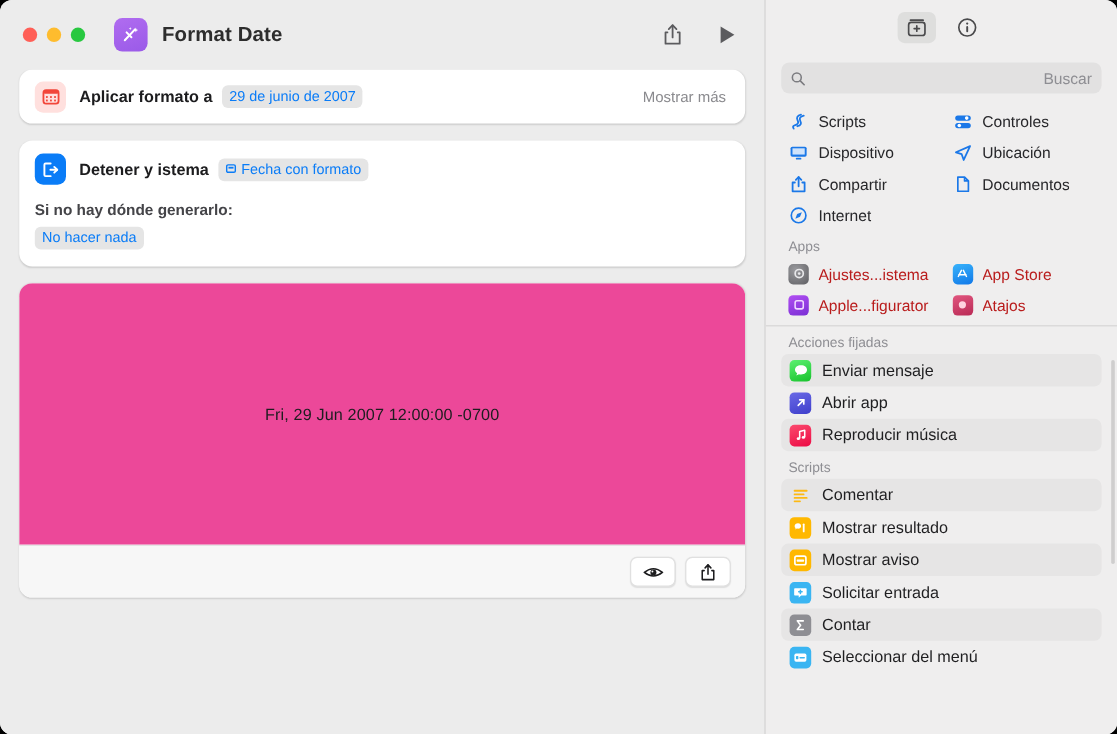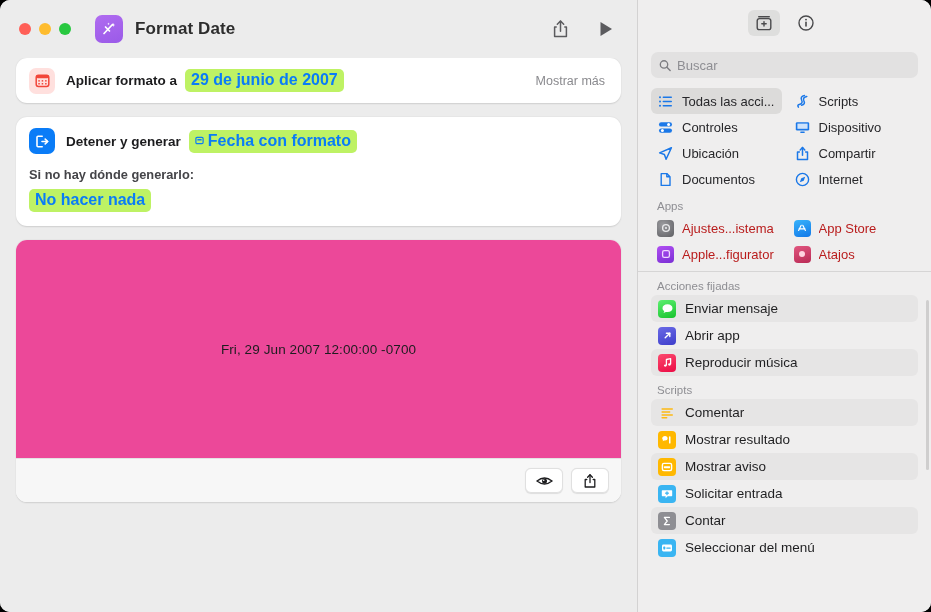--- a/index.html
+++ b/index.html
@@ -106,26 +106,26 @@
     font-size: 13.5px;
     font-weight: bold;
     color: #1c1c1e;
     margin-left: 11px;
     white-space: nowrap;
   }
   .token {
     display: inline-flex;
     align-items: center;
     gap: 4px;
-    background: #bef264;
+    background: #e5e5e5;
     color: #0a7cf7;
     border-radius: 5px;
     padding: 2px 6px 3px 6px;
-    font-size: 16px;
-    font-weight: bold;
+    font-size: 12px;
+    font-weight: normal;
     margin-left: 8px;
     white-space: nowrap;
   }
   .token.plain { margin-left: 0; }
   .card-right {
     margin-left: auto;
     font-size: 12.5px;
     color: #8a8a8e;
     white-space: nowrap;
   }
@@ -199,20 +199,21 @@
     display: flex; align-items: center;
     padding: 0 8px;
     gap: 6px;
   }
   .search-box input {
     border: none; outline: none; background: transparent;
     font-family: "Liberation Sans", sans-serif;
     font-size: 13px;
     color: #1d4ed8;
     width: 100%;
+    text-align: right;
   }
   .search-box input::placeholder { color: #8e8e93; }
 
   .cat-grid {
     display: grid;
     grid-template-columns: 1fr 1fr;
     gap: 0px 6px;
     padding: 10px 13px 0 13px;
     flex: 0 0 auto;
   }
@@ -367,21 +368,21 @@
 
       <div class="card card-2">
         <div class="card2-row">
           <div class="act-icon exit">
             <svg width="17" height="17" viewBox="0 0 17 17">
               <path d="M8.2 3.2 L4.0 3.2 Q3.0 3.2 3.0 4.2 L3.0 12.8 Q3.0 13.8 4.0 13.8 L8.2 13.8" stroke="#fff" stroke-width="1.6" fill="none" stroke-linecap="round" stroke-linejoin="round"></path>
               <path d="M8.0 8.5 L13.6 8.5" stroke="#fff" stroke-width="1.6" stroke-linecap="round" fill="none"></path>
               <path d="M11.2 6.1 L13.7 8.5 L11.2 10.9" stroke="#fff" stroke-width="1.6" stroke-linecap="round" stroke-linejoin="round" fill="none"></path>
             </svg>
           </div>
-          <div class="act-label">Detener y generar</div>
+          <div class="act-label">Detener y istema</div>
           <div class="token">
             <svg width="9" height="9" viewBox="0 0 9 9">
               <rect x="0.9" y="1.4" width="7.2" height="6.2" rx="1.2" fill="none" stroke="#0a7cf7" stroke-width="1.2"></rect>
               <rect x="2.4" y="3.0" width="4.2" height="1.5" fill="#0a7cf7"></rect>
             </svg>
             <span>Fecha con formato</span>
           </div>
         </div>
         <div class="subtext">Si no hay dónde generarlo:</div>
         <div class="subtoken-wrap">
@@ -440,33 +441,20 @@
         <svg width="13" height="13" viewBox="0 0 13 13">
           <circle cx="5.4" cy="5.4" r="4.0" fill="none" stroke="#7c7c80" stroke-width="1.4"></circle>
           <path d="M8.5 8.5 L12 12" stroke="#7c7c80" stroke-width="1.5" stroke-linecap="round"></path>
         </svg>
         <input type="text" value="" placeholder="Buscar" style="">
       </div>
     </div>
 
     <div class="cat-grid">
 
-      <div class="cat-item selected">
-        <span class="cat-icon">
-          <svg width="15" height="15" viewBox="0 0 15 15">
-            <circle cx="2" cy="3.2" r="1.0" fill="#1b78e8"></circle>
-              <rect x="4.6" y="2.5" width="9.4" height="1.4" rx="0.7" fill="#1b78e8"></rect>
-            <circle cx="2" cy="7.5" r="1.0" fill="#1b78e8"></circle>
-              <rect x="4.6" y="6.8" width="9.4" height="1.4" rx="0.7" fill="#1b78e8"></rect>
-            <circle cx="2" cy="11.8" r="1.0" fill="#1b78e8"></circle>
-              <rect x="4.6" y="11.1" width="9.4" height="1.4" rx="0.7" fill="#1b78e8"></rect>
-          </svg>
-        </span>
-        <span class="cat-label">Todas las acci...</span>
-      </div>
 
       <div class="cat-item">
         <span class="cat-icon">
           <svg width="15" height="15" viewBox="0 0 15 15">
             <path d="M9.5 1.6 Q5.0 2.6 6.6 6.0 Q8.4 9.4 4.2 10.4 Q2.0 10.9 3.4 13.2" fill="none" stroke="#1b78e8" stroke-width="1.5" stroke-linecap="round"></path>
             <path d="M11.8 2.4 Q7.3 3.4 8.9 6.8 Q10.7 10.2 6.5 11.2" fill="none" stroke="#1b78e8" stroke-width="1.5" stroke-linecap="round"></path>
           </svg>
         </span>
         <span class="cat-label">Scripts</span>
       </div>

